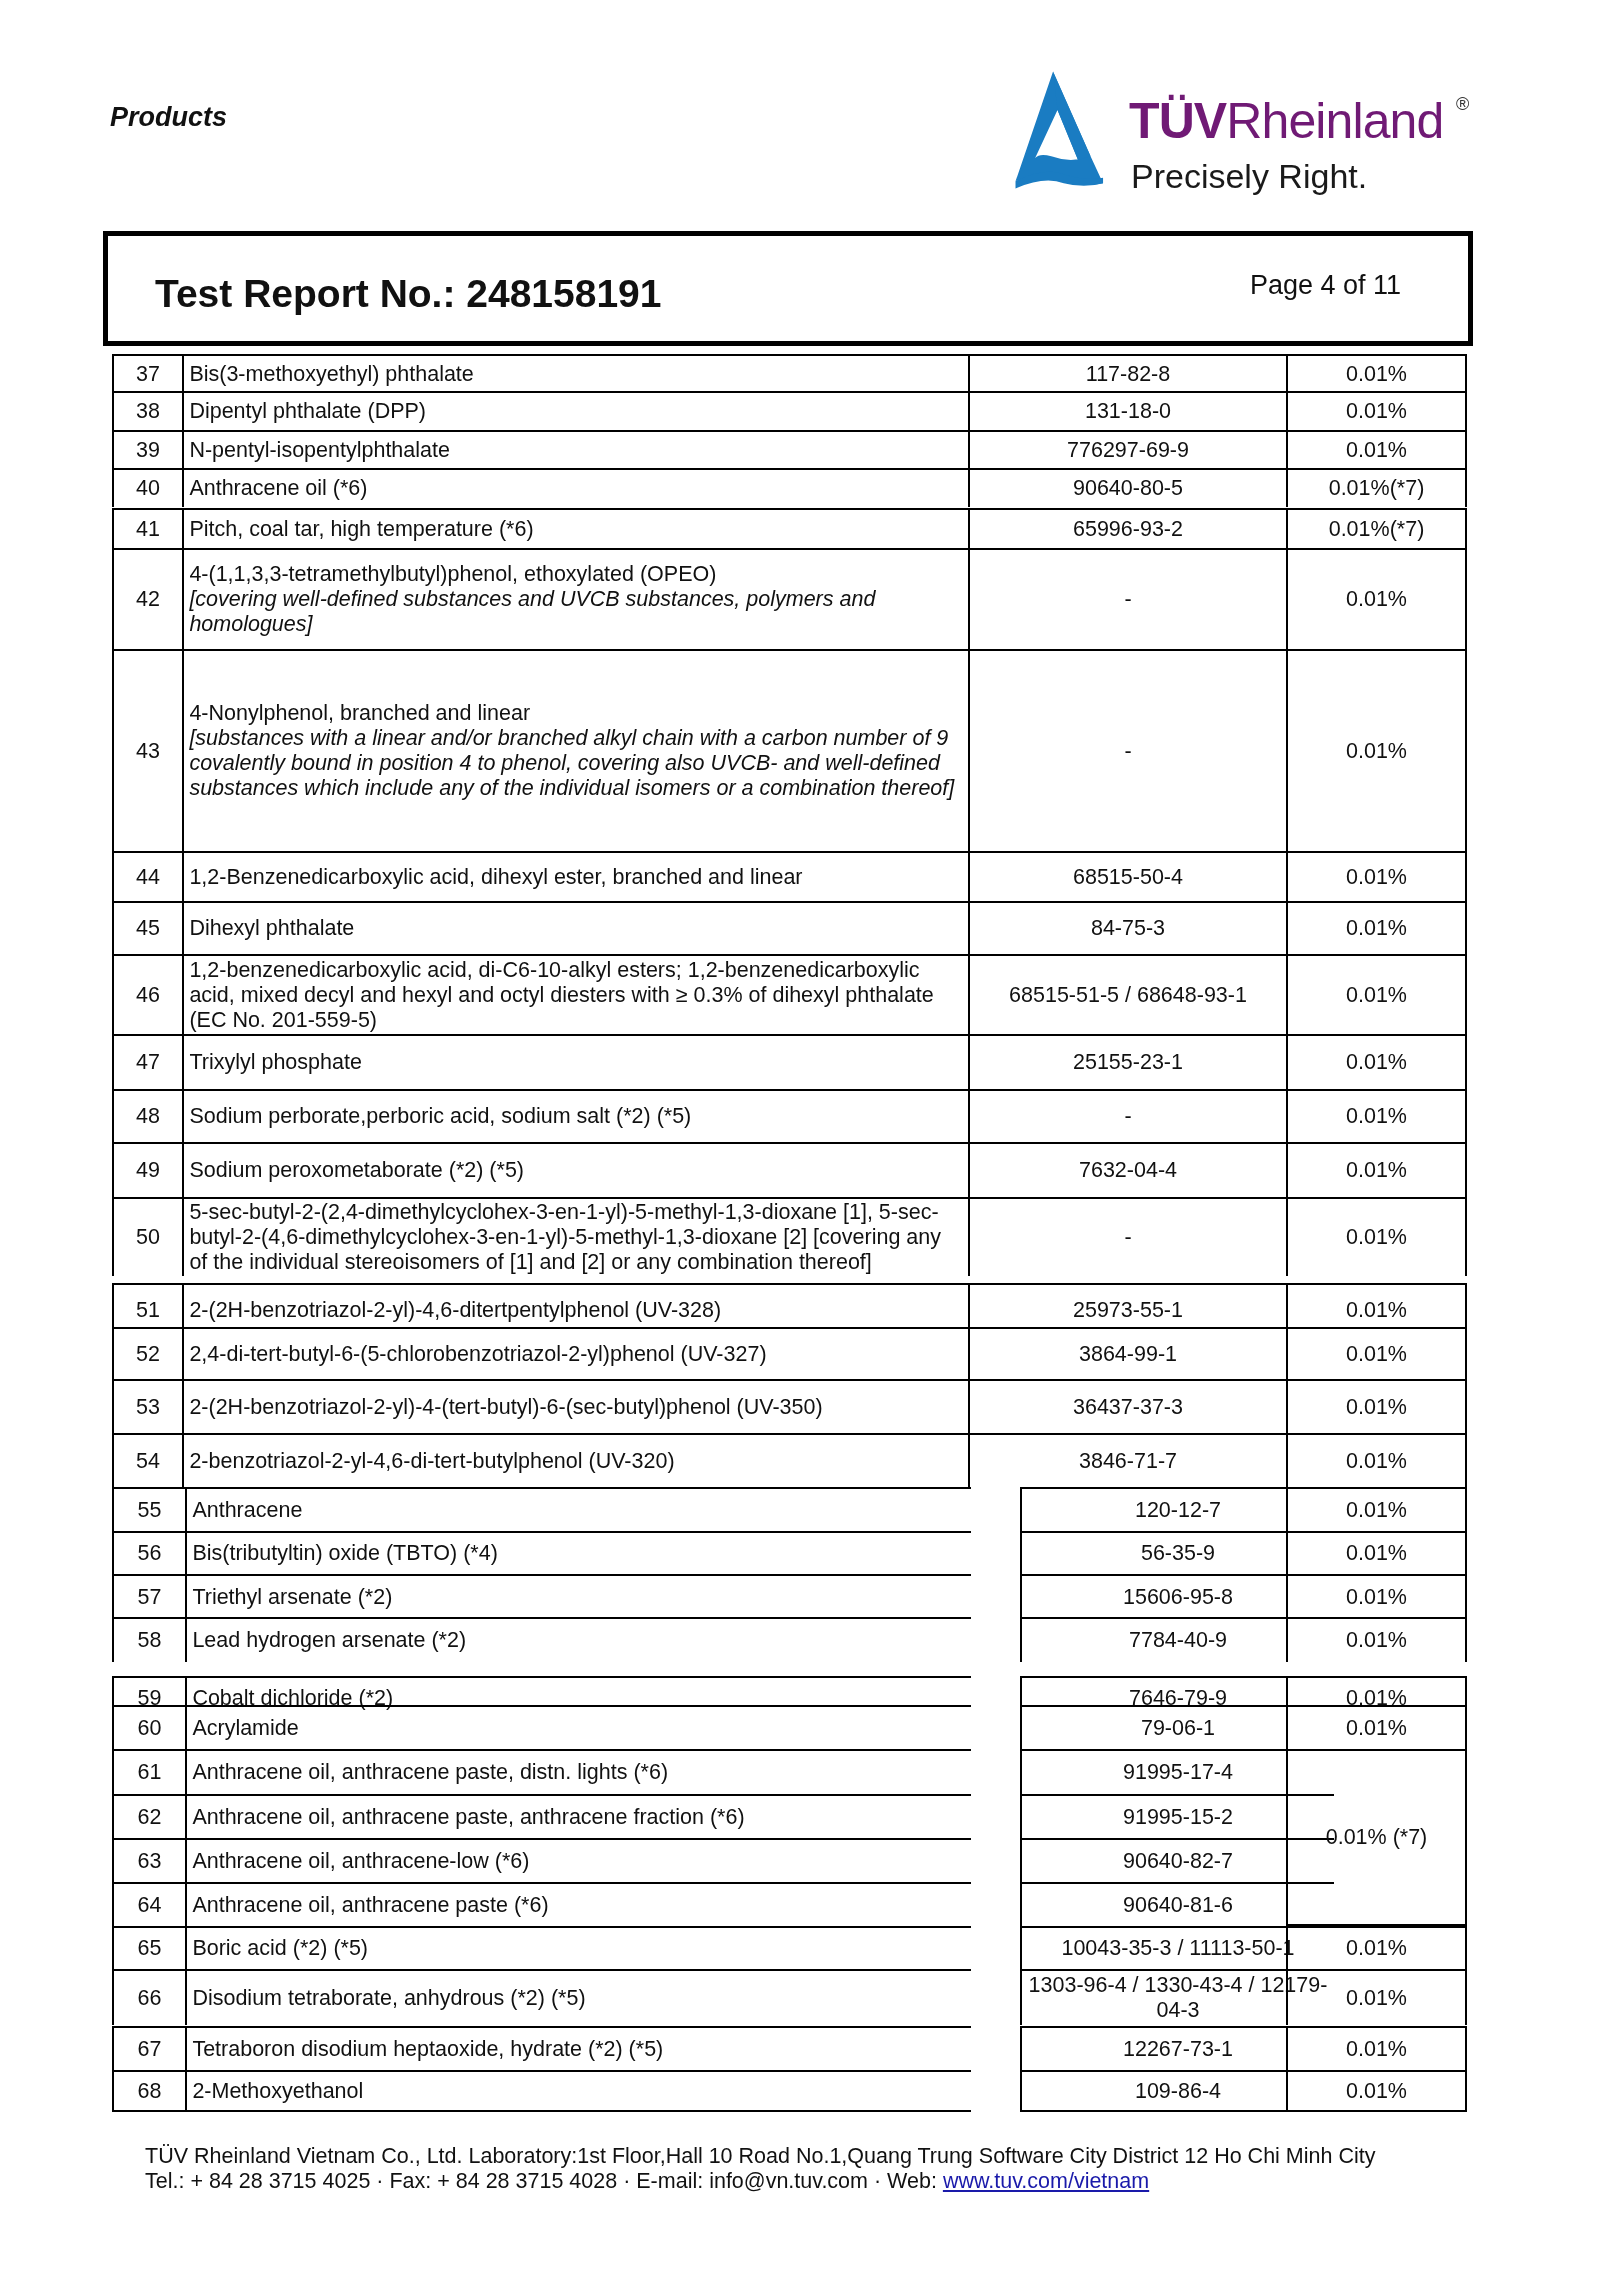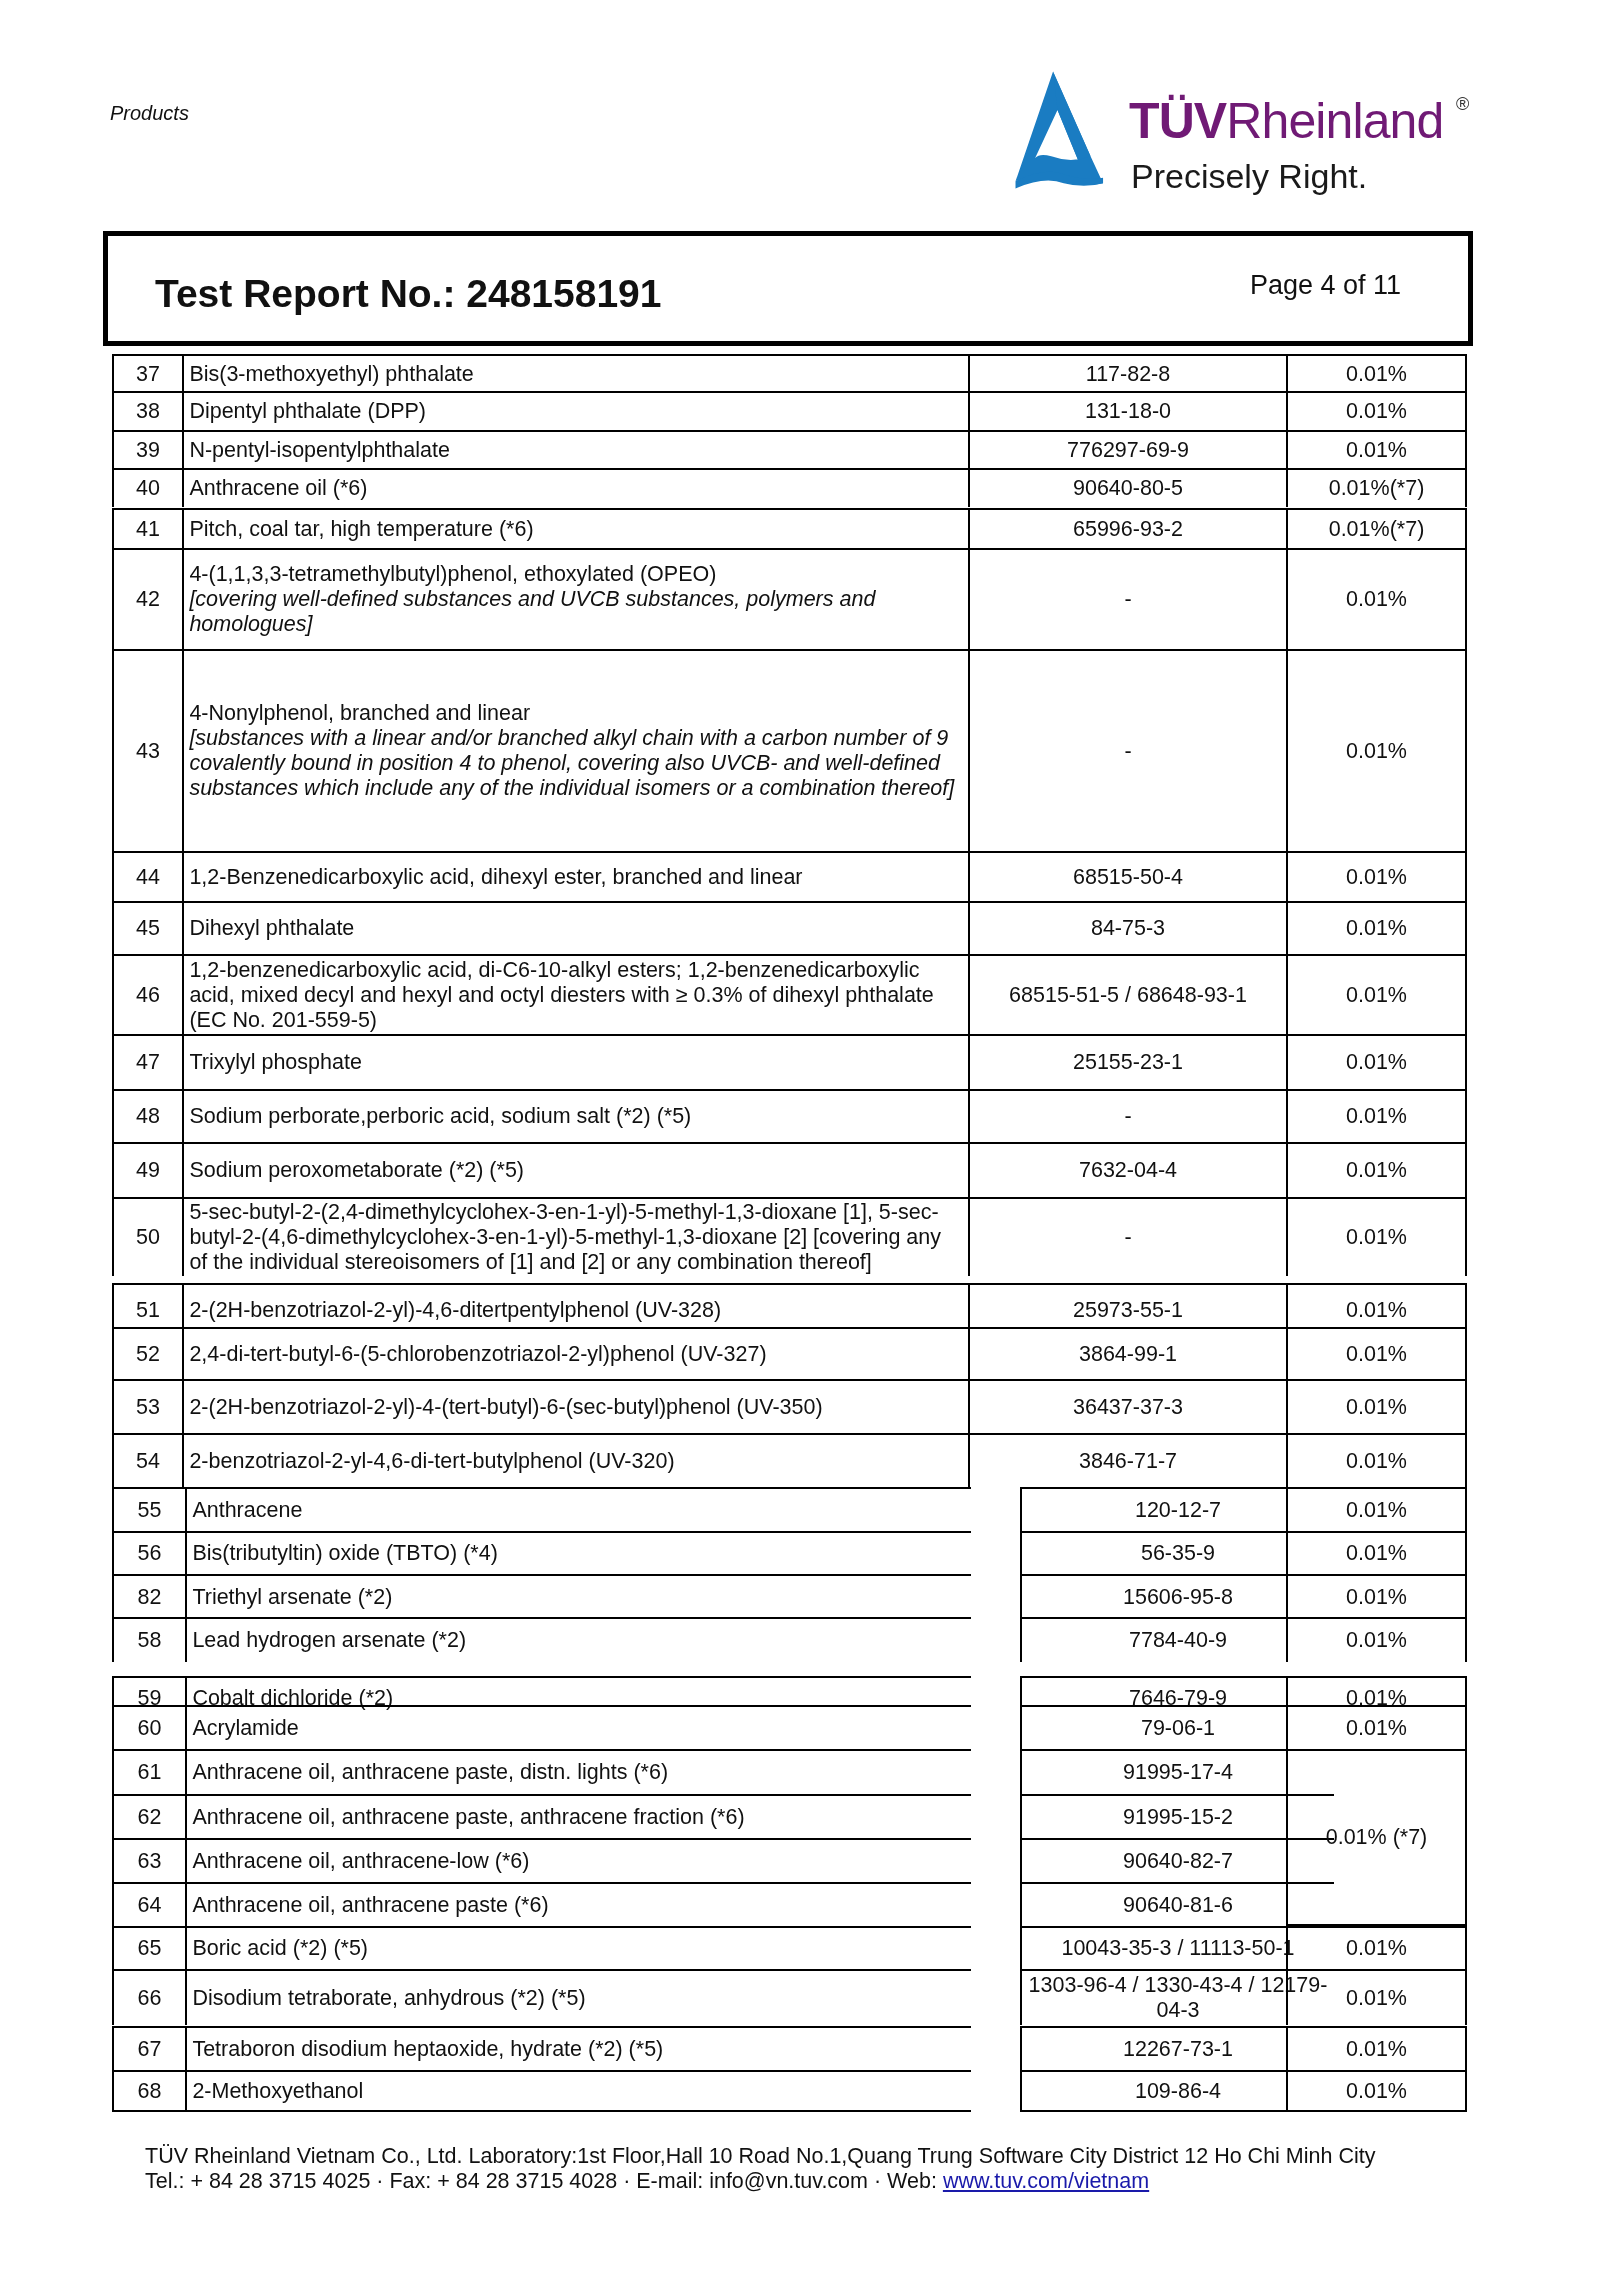--- a/index.html
+++ b/index.html
@@ -1,18 +1,18 @@
 <!DOCTYPE html>
 <html style="font-size:14.3px"><head>
 <meta charset="utf-8">
 <style>
   html, body { margin:0; padding:0; background:#ffffff; }
   body { width:1622px; height:2293px; position:relative; overflow:hidden;
          font-family:"Liberation Sans", sans-serif; color:#111; }
-  .products { position:absolute; left:110px; top:102px; font-size:20px; font-weight:normal; font-style:italic; }
+  .products { position:absolute; left:110px; top:102px; font-size:27px; font-weight:bold; font-style:italic; }
   .logo { position:absolute; left:1008px; top:67px; width:484px; height:134px; }
   .logo svg { position:absolute; left:0; top:0; }
   .logo-brand { position:absolute; left:121px; top:25px; font-size:50px; letter-spacing:-0.9px; color:#701a75; white-space:nowrap; }
   .logo-brand b { font-weight:bold; }
   .logo-reg { position:absolute; left:448px; top:27px; font-size:18px; color:#333; }
   .logo-tag { position:absolute; left:123px; top:90px; font-size:34px; color:#1a1a1a; white-space:nowrap; }
   .hdr-box { position:absolute; left:103px; top:231px; width:1370px; height:115px; border:5.4px solid #000; box-sizing:border-box; }
   .hdr-title { position:absolute; left:47px; top:36px; font-size:39px; font-weight:bold; }
   .hdr-page { position:absolute; left:1142px; top:34px; font-size:27px; }
   .row { position:absolute; left:112px; width:1355px; box-sizing:border-box; }
@@ -208,21 +208,21 @@
     </div>
     <div class="row lower" style="top: 1531px; height: 43px;">
       <div class="cell c-no">56</div>
       <div class="cell c-name">
         <div class="name-wrap"><span>Bis(tributyltin) oxide (TBTO) (*4)</span></div>
       </div>
       <div class="cell c-cas">56-35-9</div>
       <div class="cell c-conc">0.01%</div>
     </div>
     <div class="row lower" style="top: 1574px; height: 44px;">
-      <div class="cell c-no">82</div>
+      <div class="cell c-no">57</div>
       <div class="cell c-name">
         <div class="name-wrap"><span>Triethyl arsenate (*2)</span></div>
       </div>
       <div class="cell c-cas">15606-95-8</div>
       <div class="cell c-conc">0.01%</div>
     </div>
     <div class="row lower" style="top: 1617px; height: 45px;">
       <div class="cell c-no">58</div>
       <div class="cell c-name">
         <div class="name-wrap"><span>Lead hydrogen arsenate (*2)</span></div>

